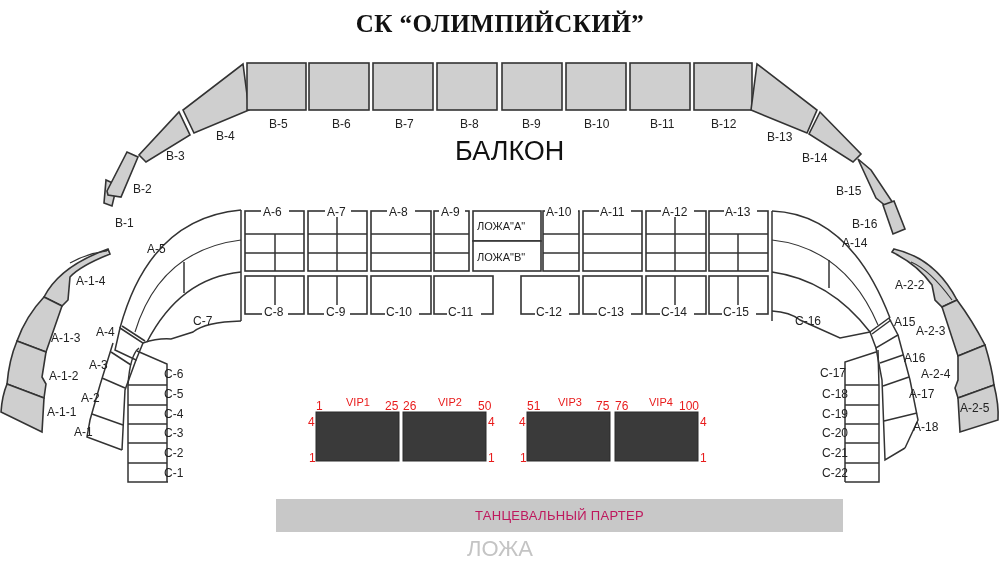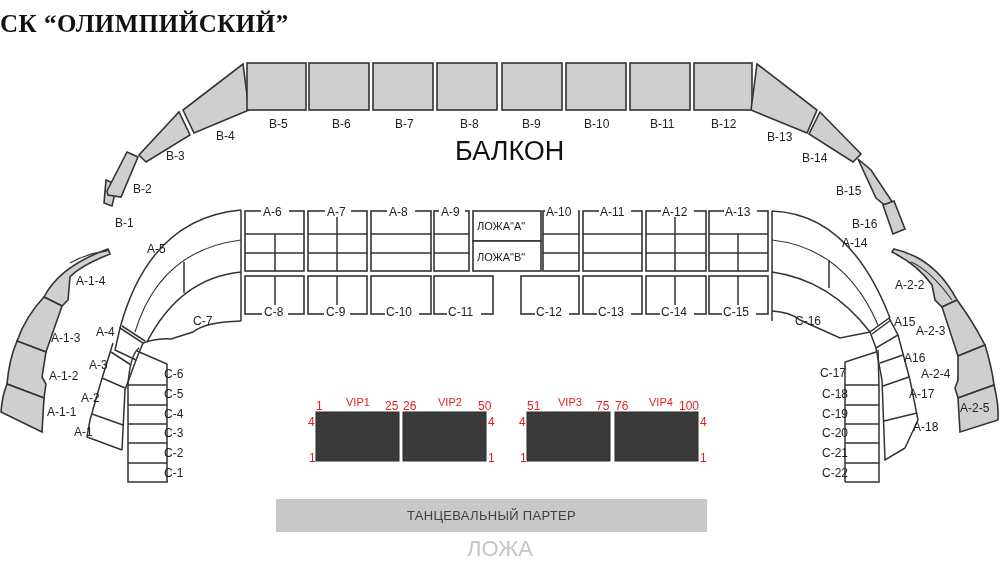--- a/index.html
+++ b/index.html
@@ -1,29 +1,29 @@
 <!DOCTYPE html>
 <html><head>
 <meta charset="utf-8">
 <style>
   html, body { margin:0; padding:0; background:#ffffff; }
   body { width:1000px; height:582px; position:relative; overflow:hidden; font-family:"Liberation Sans", sans-serif; }
-  .title { position:absolute; left:0; top:10px; width:1000px; text-align:left; font-family:"Liberation Serif", serif; font-weight:bold; font-size:25px; color:#111; letter-spacing:0.5px; }
+  .title { position:absolute; left:0; top:10px; width:1000px; text-align:center; font-family:"Liberation Serif", serif; font-weight:bold; font-size:25px; color:#111; letter-spacing:0.5px; }
   svg { position:absolute; left:0; top:0; }
   .sec-gray { fill:#cfcfcf; stroke:#333; stroke-width:1.6; }
   .sec-white { fill:#fff; stroke:#333; stroke-width:1.6; }
   .line { fill:none; stroke:#333; stroke-width:1.5; }
   .thin { fill:none; stroke:#333; stroke-width:1.1; }
   .lbl { font-family:"Liberation Sans", sans-serif; font-size:12px; fill:#222; }
   .balkon { font-family:"Liberation Sans", sans-serif; font-size:27px; fill:#111; }
   .vip-rect { fill:#3a3a3a; stroke:#2a2a2a; stroke-width:1; }
   .vip-txt { font-family:"Liberation Sans", sans-serif; font-size:11px; fill:#e81c1c; }
   .vip-num { font-family:"Liberation Sans", sans-serif; font-size:12px; fill:#e81c1c; }
   .loza { font-family:"Liberation Sans", sans-serif; font-size:11px; fill:#222; }
-  .parter { position:absolute; left:276px; top:499px; width:431px; height:33px; background:#c8c8c8; display:flex; align-items:center; justify-content:center; font-size:13px; color:#404040; letter-spacing:0.3px; }
+  .parter { position:absolute; left:276px; top:499px; width:567px; height:33px; background:#c8c8c8; display:flex; align-items:center; justify-content:center; font-size:13px; color:#be185d; letter-spacing:0.3px; }
   .stage { position:absolute; left:0; top:536px; width:1000px; text-align:center; font-size:22px; color:#c4c4c4; }
 </style>
 </head>
 <body>
 
 <div class="title">СК “ОЛИМПИЙСКИЙ”</div>
 
 <svg width="1000" height="582" viewBox="0 0 1000 582">
 
   <g>

